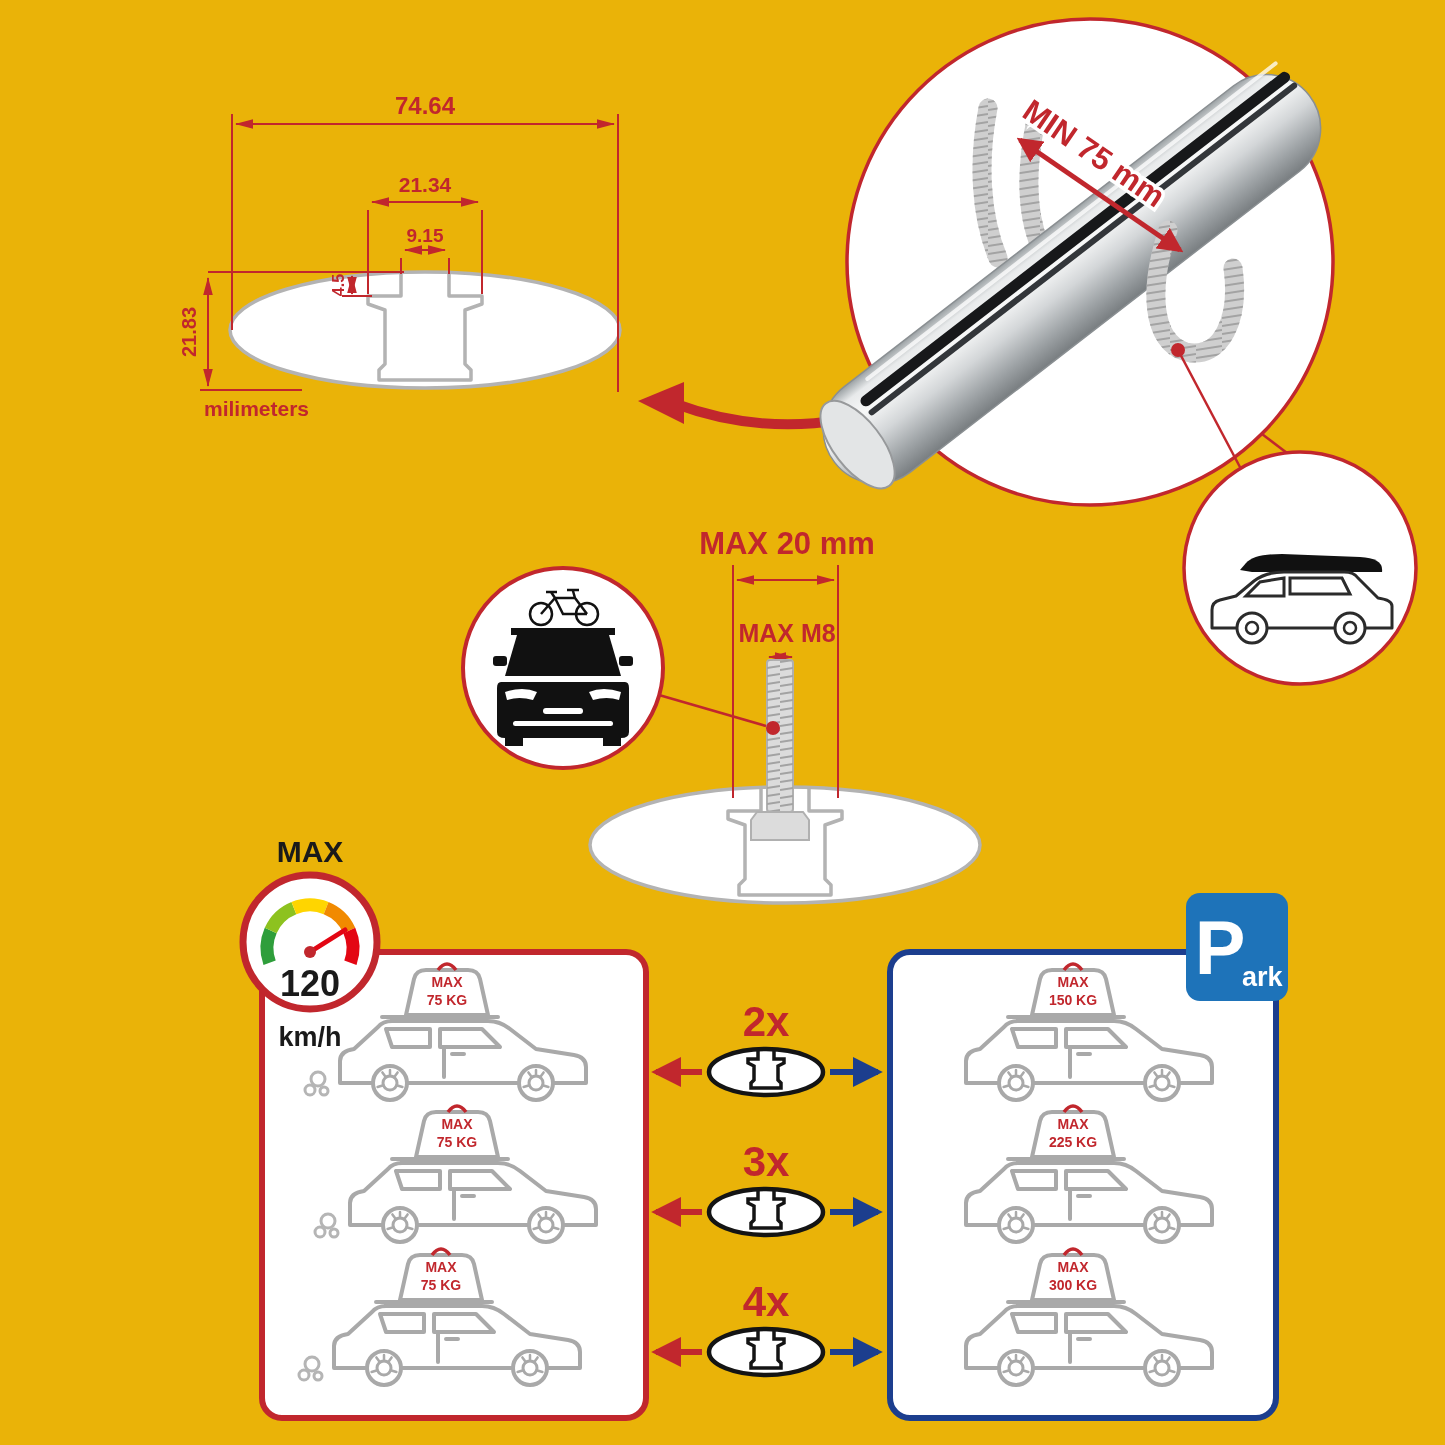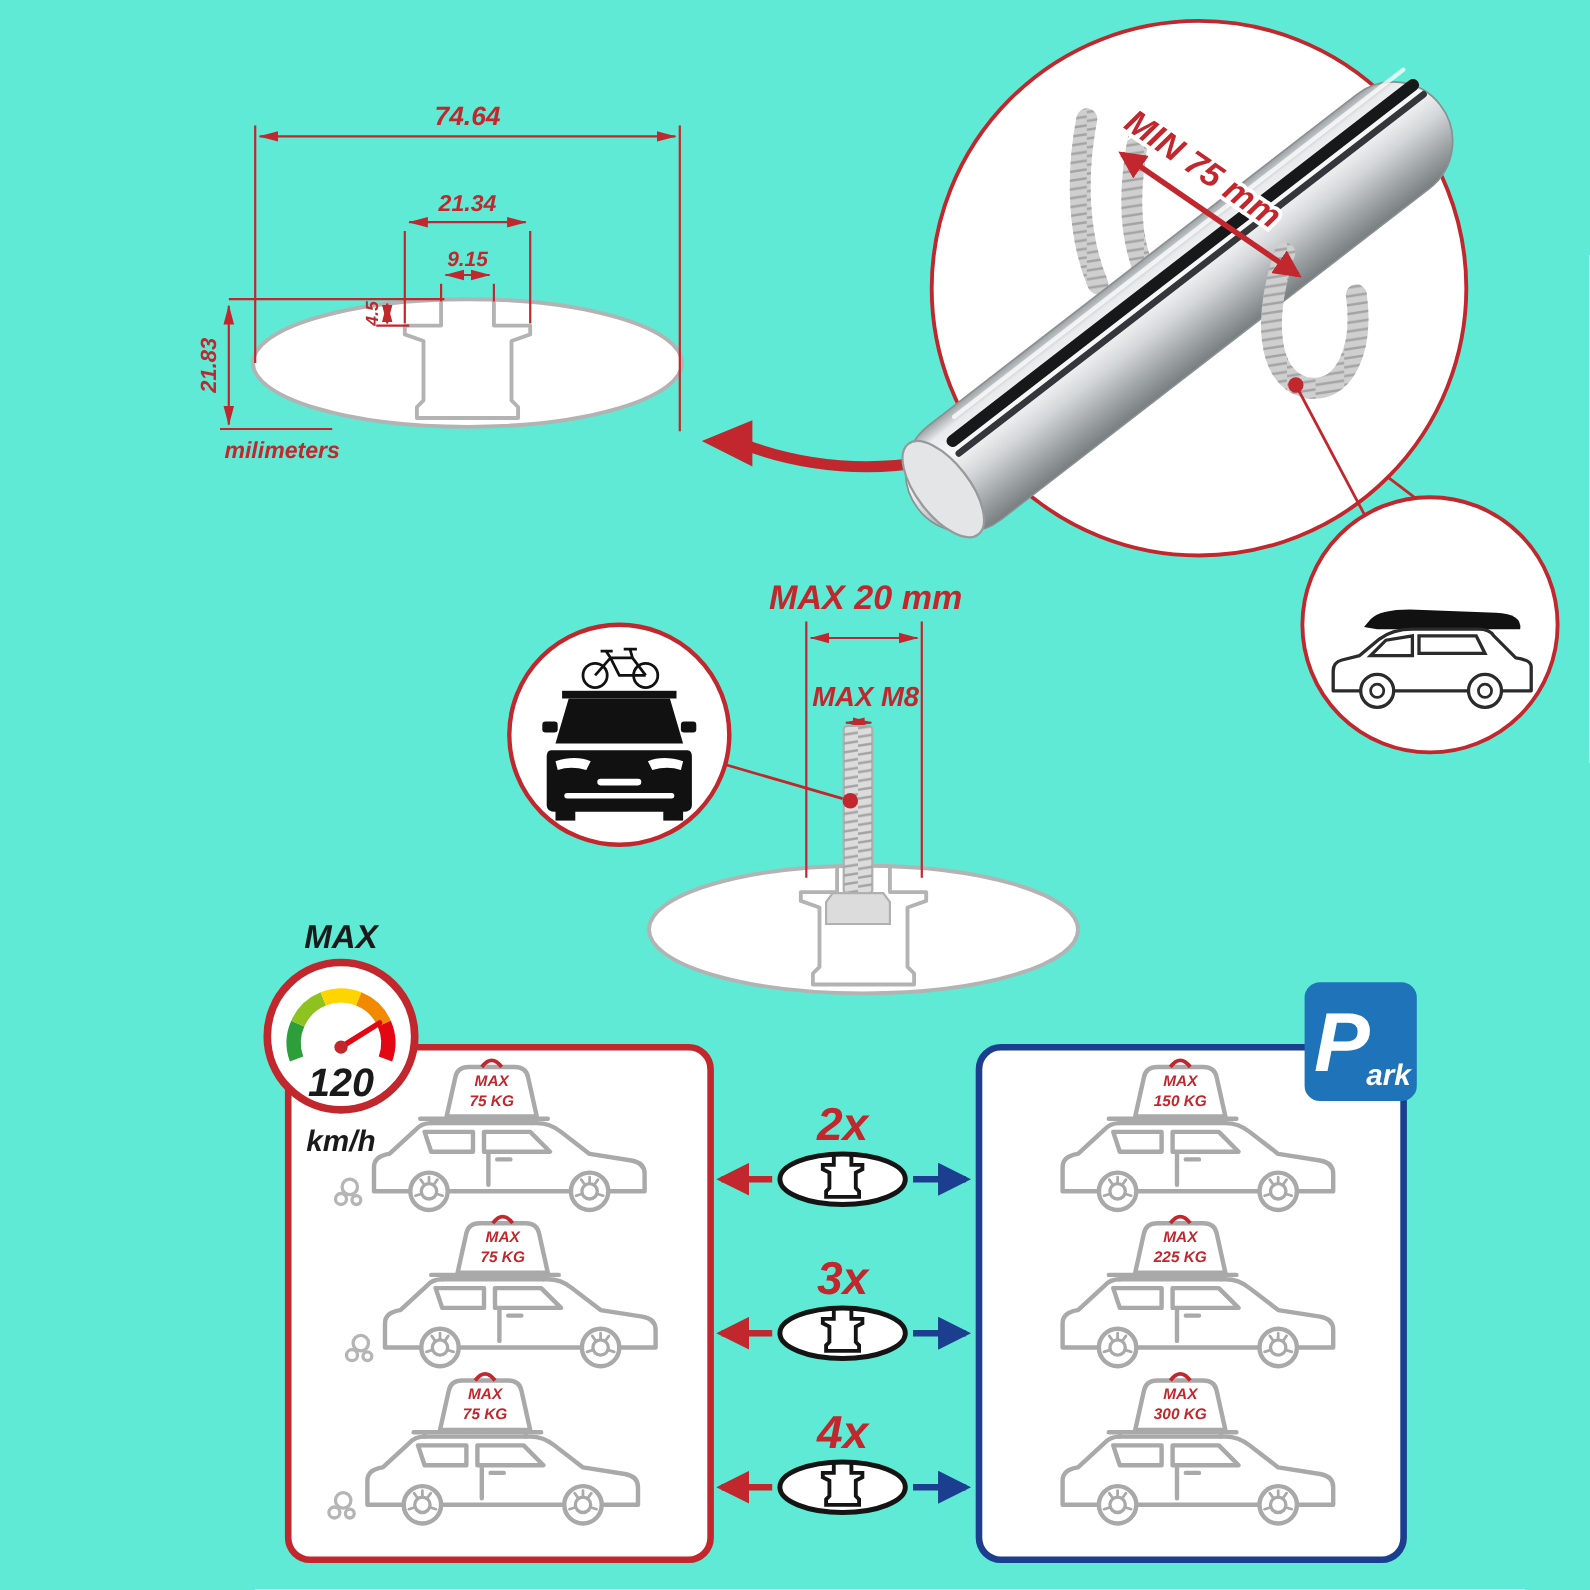--- a/index.html
+++ b/index.html
@@ -1,16 +1,16 @@
 <!DOCTYPE html>
 <html><head>
 <meta charset="utf-8">
 <style>
   html,body{margin:0;padding:0;background:#fff;}
-  .canvas{position:relative;width:1445px;height:1445px;background:#5eead4;overflow:hidden;font-style:italic;}
+  .canvas{position:relative;width:1445px;height:1445px;background:#eab308;overflow:hidden;}
   svg{display:block;}
   svg text{font-family:"Liberation Sans",sans-serif;font-weight:700;}
   .dim{fill:#c1272d;}
   .blk{fill:#1a1a1a;}
   .white{fill:#ffffff;}
   .bagtxt{fill:#c1272d;font-size:14px;text-anchor:middle;}
 </style>
 </head>
 <body>
 

